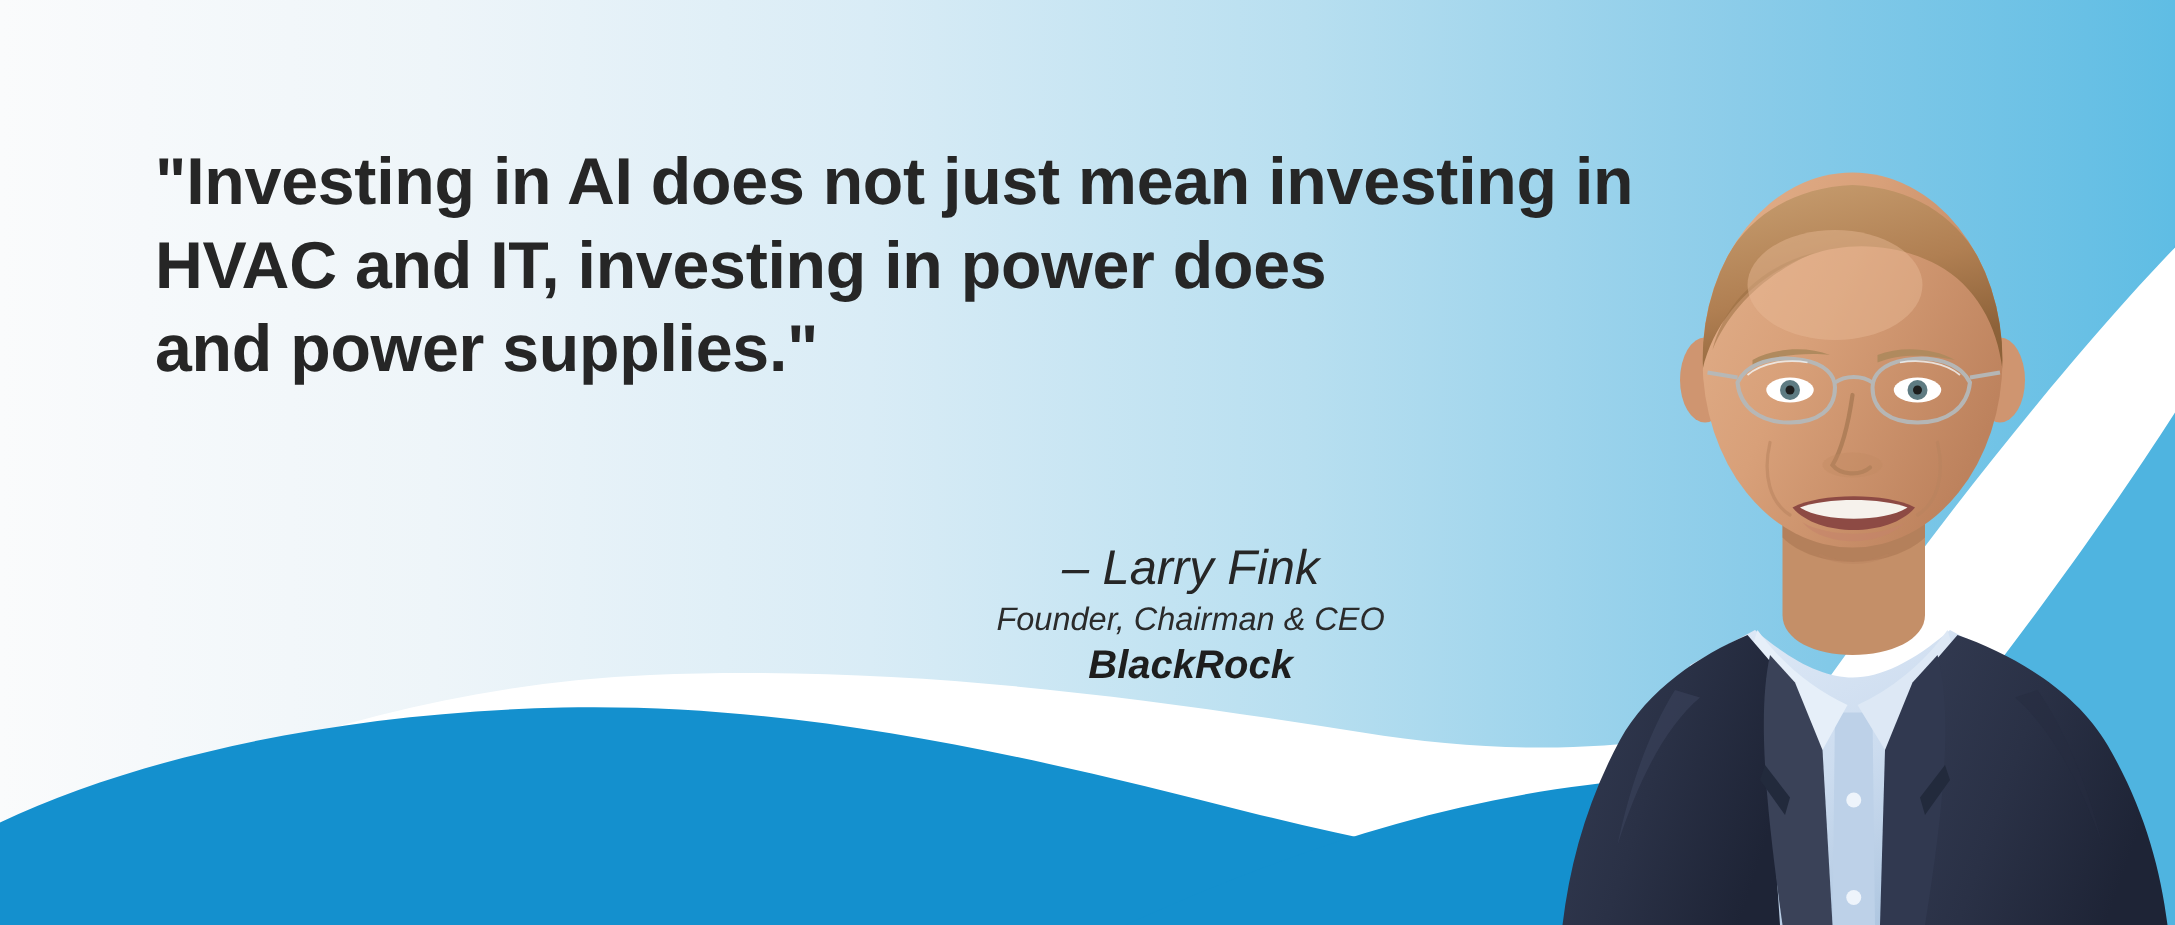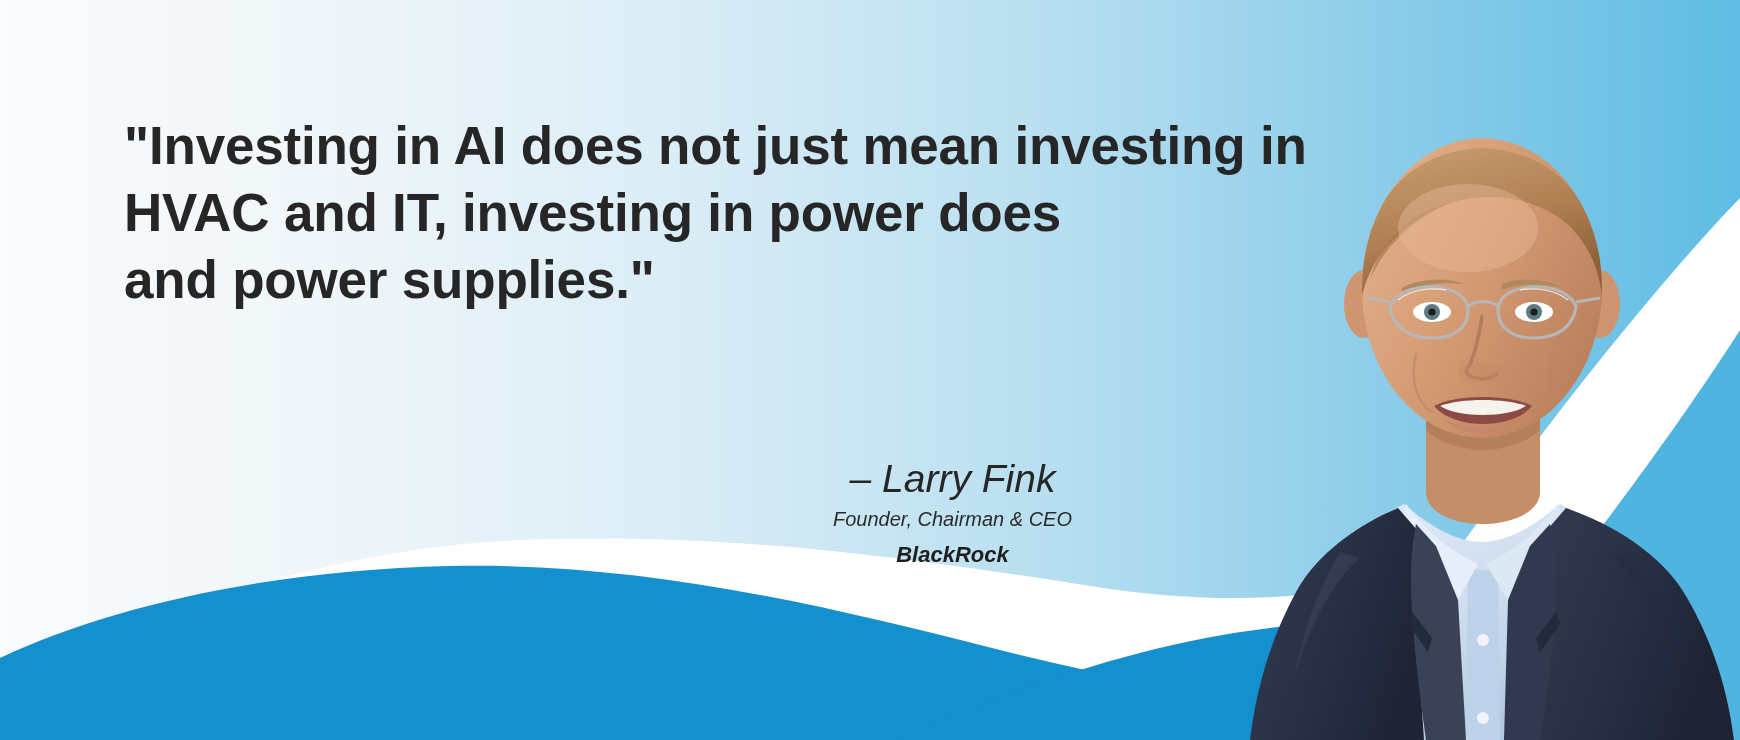--- a/index.html
+++ b/index.html
@@ -67,35 +67,34 @@
     text-align: center;
     z-index: 3;
   }
   #attribution-name {
     font-family: "Liberation Sans", sans-serif;
     font-style: italic;
     font-size: 39px;
     line-height: 46px;
     color: #262626;
     white-space: nowrap;
-    margin-top: 24px;
   }
   #attribution-title {
     font-family: "Liberation Sans", sans-serif;
     font-style: italic;
-    font-size: 20px;
+    font-size: 26px;
     line-height: 35px;
     color: #2b2b2b;
     white-space: nowrap;
   }
   #attribution-company {
     font-family: "Liberation Sans", sans-serif;
     font-style: italic;
     font-weight: bold;
-    font-size: 22px;
+    font-size: 32px;
     line-height: 36px;
     color: #1e1e1e;
     white-space: nowrap;
   }
 
   
   #portrait {
     position: absolute;
     right: 0px;
     bottom: 0px;

